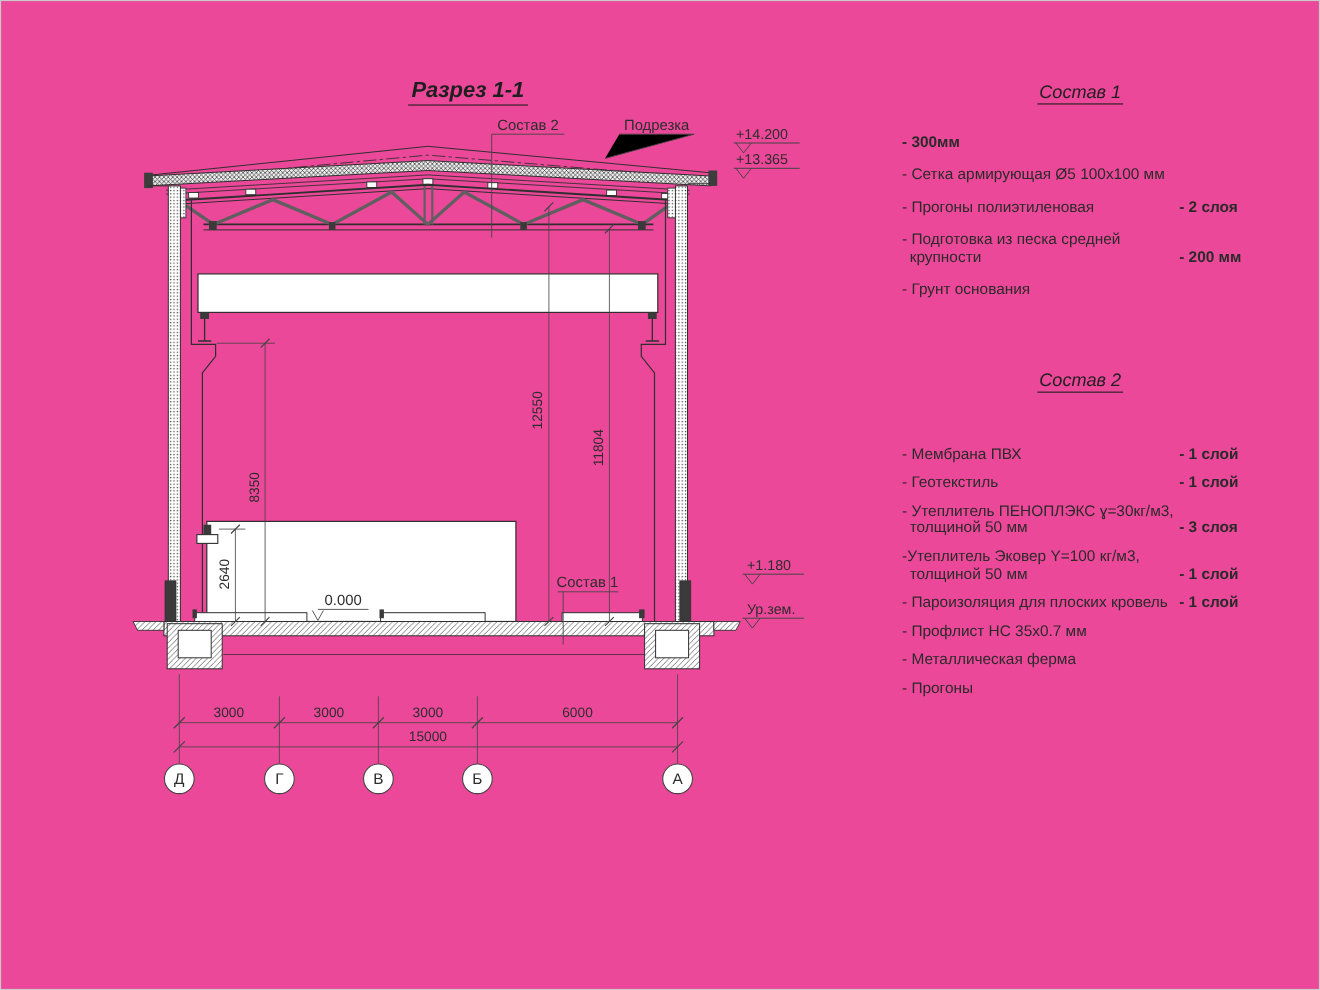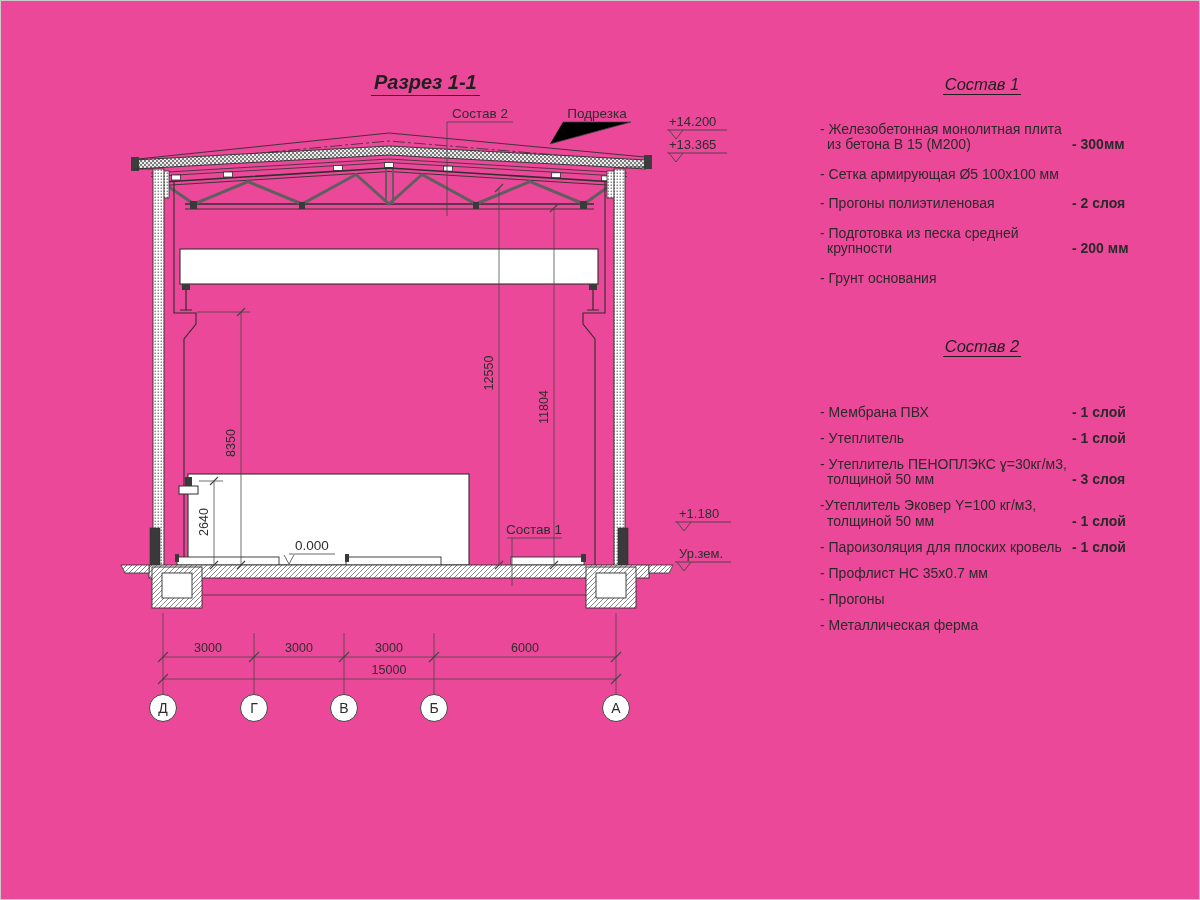--- a/index.html
+++ b/index.html
@@ -196,22 +196,20 @@
       <text x="678" y="517" stroke="none">+1.180</text>
       <path d="M674,521 H730 M676,521 L683,530 L690,521" fill="none"></path>
       <text x="678" y="557" stroke="none">Ур.зем.</text>
       <path d="M674,561 H730 M676,561 L683,570 L690,561" fill="none"></path>
     </g>
   </svg>
 
   <div class="spec spec--1">
     <div class="spec-title">Состав 1</div>
     <div class="spec-row">
-      <div class="spec-name">- Железобетонная монолитная плита
-из бетона В 15 (М200)</div>
       <div class="spec-qty">- 300мм</div>
     </div>
     <div class="spec-row">
       <div class="spec-name">- Сетка армирующая Ø5 100x100 мм</div>
       <div class="spec-qty"></div>
     </div>
     <div class="spec-row">
       <div class="spec-name">- Прогоны полиэтиленовая</div>
       <div class="spec-qty">- 2 слоя</div>
     </div>
@@ -226,21 +224,21 @@
     </div>
   </div>
 
   <div class="spec spec--2">
     <div class="spec-title">Состав 2</div>
     <div class="spec-row">
       <div class="spec-name">- Мембрана ПВХ</div>
       <div class="spec-qty">- 1 слой</div>
     </div>
     <div class="spec-row">
-      <div class="spec-name">- Утеплитель</div>
+      <div class="spec-name">- Геотекстиль</div>
       <div class="spec-qty">- 1 слой</div>
     </div>
     <div class="spec-row">
       <div class="spec-name">- Утеплитель ПЕНОПЛЭКС ɣ=30кг/м3,
 толщиной 50 мм</div>
       <div class="spec-qty">- 3 слоя</div>
     </div>
     <div class="spec-row">
       <div class="spec-name">-Утеплитель Эковер Y=100 кг/м3,
 толщиной 50 мм</div>
@@ -248,22 +246,22 @@
     </div>
     <div class="spec-row">
       <div class="spec-name">- Пароизоляция для плоских кровель</div>
       <div class="spec-qty">- 1 слой</div>
     </div>
     <div class="spec-row">
       <div class="spec-name">- Профлист НС 35x0.7 мм</div>
       <div class="spec-qty"></div>
     </div>
     <div class="spec-row">
+      <div class="spec-name">- Металлическая ферма</div>
+      <div class="spec-qty"></div>
+    </div>
+    <div class="spec-row">
       <div class="spec-name">- Прогоны</div>
       <div class="spec-qty"></div>
     </div>
-    <div class="spec-row">
-      <div class="spec-name">- Металлическая ферма</div>
-      <div class="spec-qty"></div>
-    </div>
   </div>
 
 </div>
 
 </body></html>

